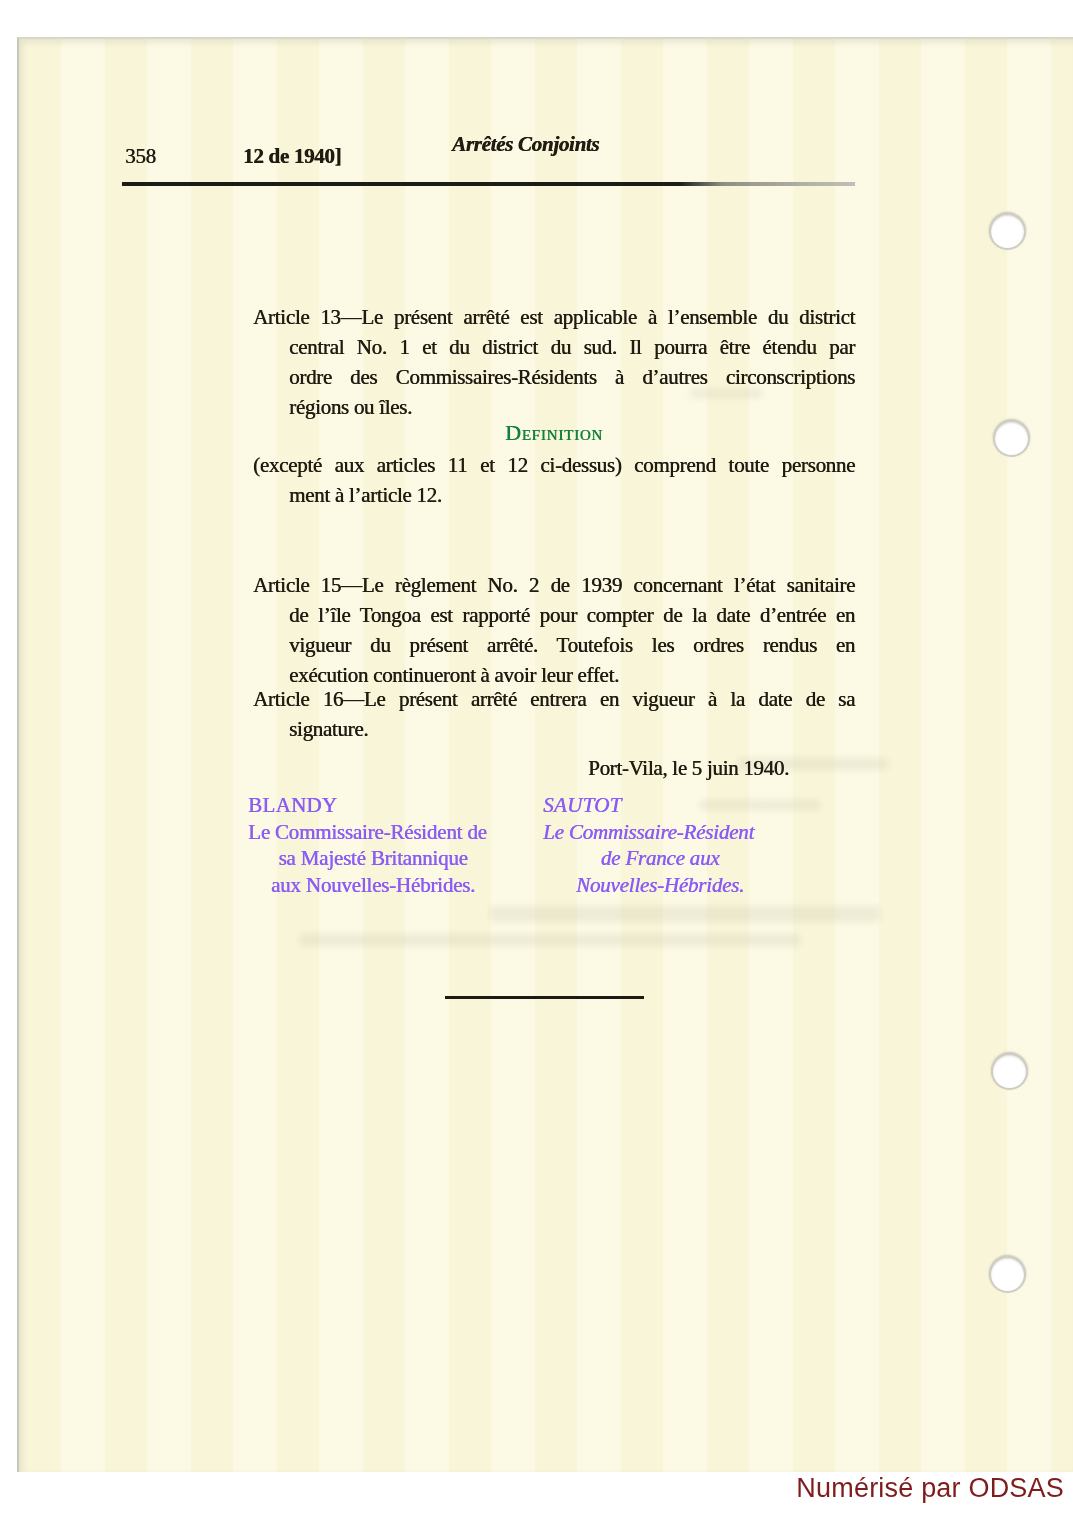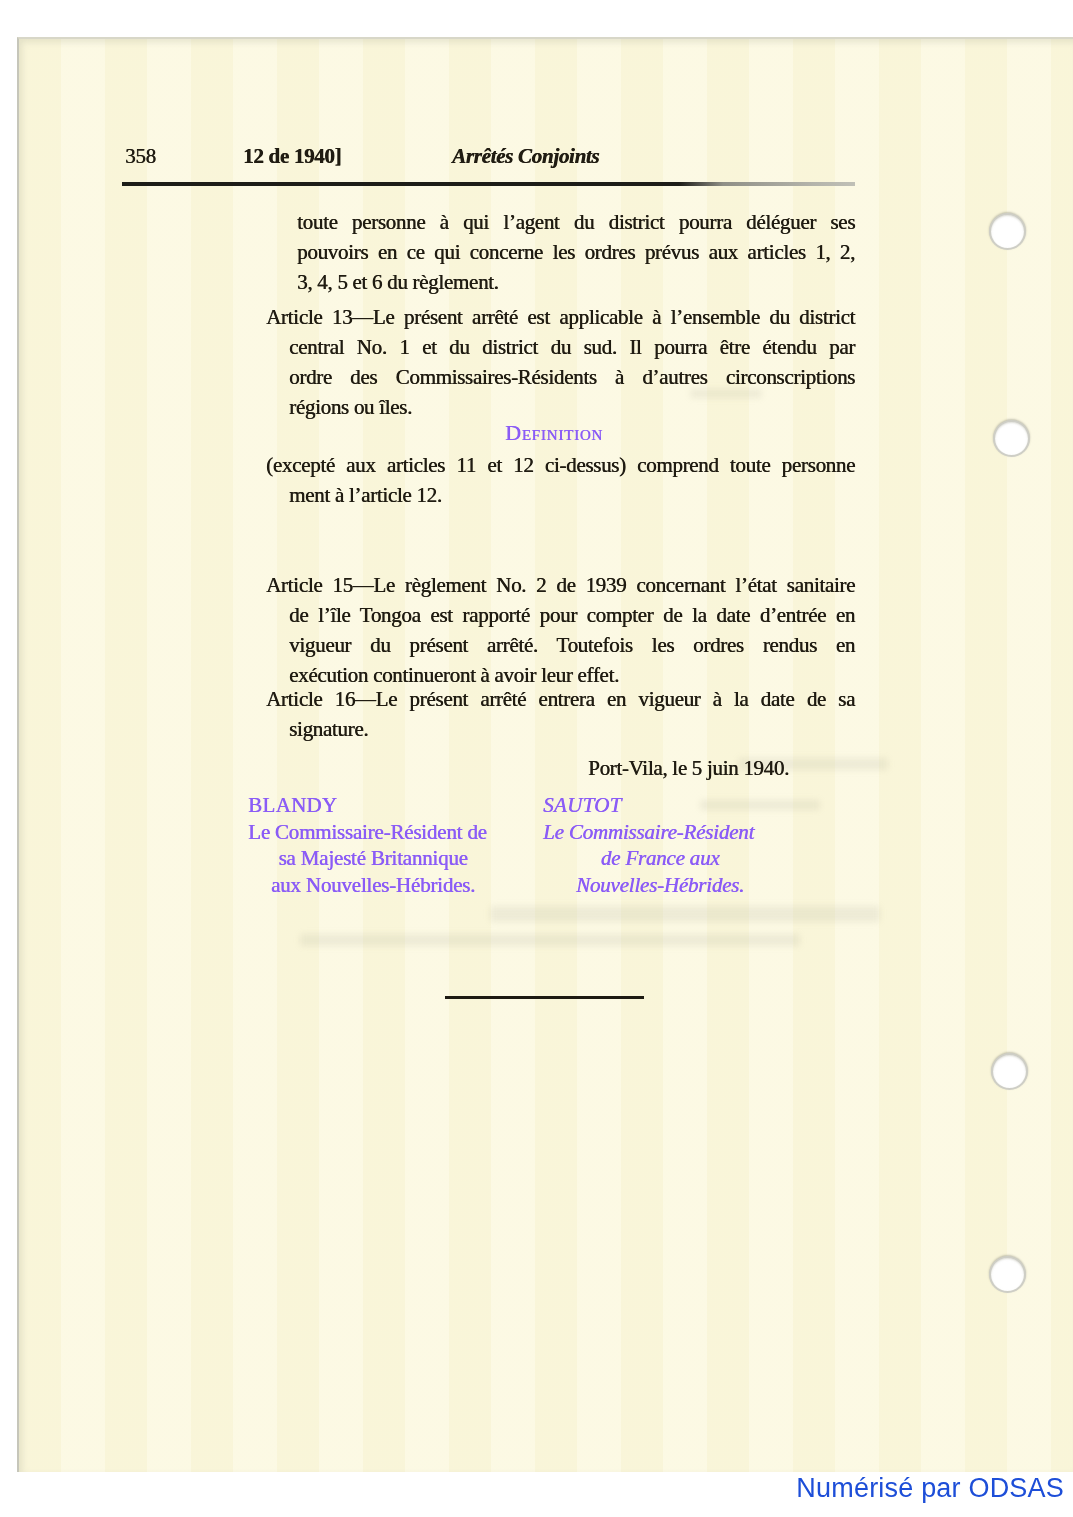--- a/index.html
+++ b/index.html
@@ -57,21 +57,21 @@
     color: #201c12;
     font-size: 21px;
     letter-spacing: -0.3px;
     text-shadow: 0.5px 0 0 currentColor;
     white-space: nowrap;
   }
 
   
   .page-number { left: 125px; top: 144px; }
   .issue-ref   { left: 243px; top: 144px; font-weight: bold; }
-  .run-title   { left: 452px; top: 144px; font-weight: bold; font-style: italic; }
+  .run-title   { left: 452px; top: 132px; font-weight: bold; font-style: italic; }
   .header-rule {
     position: absolute;
     left: 122px; top: 182px;
     width: 733px; height: 4px;
     background: linear-gradient(90deg,
       #1d1d18 0%, #1d1d18 76%,
       #8f8f86 82%, #b3b3aa 94%, #c0c0b7 100%);
   }
 
   
@@ -81,36 +81,36 @@
     font-size: 21px; line-height: 30px;
     letter-spacing: -0.3px;
     color: #201c12;
     text-shadow: 0.5px 0 0 currentColor;
     white-space: normal;
   }
   .para .tline { text-align: justify; text-align-last: justify; }
   .para .tline.tline-last { text-align-last: left; }
   .para.cont { left: 297px; width: 558px; }
   .para.article .tline { margin-left: 36px; }
-  .para.article .tline:first-child { margin-left: 13px; }
+  .para.article .tline:first-child { margin-left: 0; }
 
   .p-cont  { top: 207px; }
   .p-a13   { top: 302px; }
   .p-a14   { top: 450px; }
   .p-a15   { top: 570px; }
   .p-a16   { top: 684px; }
 
   .section-heading {
     position: absolute;
     left: 253px; top: 420px; width: 602px;
     text-align: center;
     font-size: 22px;
     font-variant: small-caps;
     letter-spacing: 0.8px;
-    color: #8b5cf6;
+    color: #15803d;
     text-shadow: 0.5px 0 0 currentColor;
   }
 
   .date-line { left: 588px; top: 748px; margin-top: 8px; }
 
   
   .sig {
     position: absolute;
     font-size: 21px; line-height: 26.5px;
     letter-spacing: -0.2px;
@@ -129,21 +129,21 @@
     width: 199px; height: 3px;
     background: #1d1a12;
   }
 
   
   .scan-credit {
     position: absolute;
     right: 9px; top: 1473px;
     font-family: "Liberation Sans", sans-serif;
     font-size: 27px;
-    color: #1d4ed8;
+    color: #7f1d1d;
     letter-spacing: 0.2px;
   }
 </style>
 </head>
 <body>
 
 <div class="canvas">
 
   <div class="paper"></div>
 
@@ -156,25 +156,20 @@
   <div class="smudge" style="left:738px;top:758px;width:150px;height:12px;"></div>
   <div class="smudge" style="left:700px;top:800px;width:120px;height:10px;"></div>
   <div class="smudge" style="left:490px;top:906px;width:390px;height:16px;"></div>
   <div class="smudge" style="left:300px;top:934px;width:500px;height:12px;"></div>
 
   <div class="ink page-number">358</div>
   <div class="ink issue-ref">12 de 1940]</div>
   <div class="ink run-title">Arrêtés Conjoints</div>
   <div class="header-rule"></div>
 
-  <div class="para cont p-cont">
-      <div class="tline">toute personne à qui l’agent du district pourra déléguer ses</div>
-      <div class="tline">pouvoirs en ce qui concerne les ordres prévus aux articles 1, 2,</div>
-      <div class="tline tline-last">3, 4, 5 et 6 du règlement.</div>
-    </div>
   <div class="para article p-a13">
       <div class="tline">Article 13—Le présent arrêté est applicable à l’ensemble du district</div>
       <div class="tline">central No. 1 et du district du sud. Il pourra être étendu par</div>
       <div class="tline">ordre des Commissaires-Résidents à d’autres circonscriptions</div>
       <div class="tline tline-last">régions ou îles.</div>
     </div>
   <div class="section-heading">Definition</div>
   <div class="para article p-a14">
       <div class="tline">(excepté aux articles 11 et 12 ci-dessus) comprend toute personne</div>
       <div class="tline tline-last">ment à l’article 12.</div>

